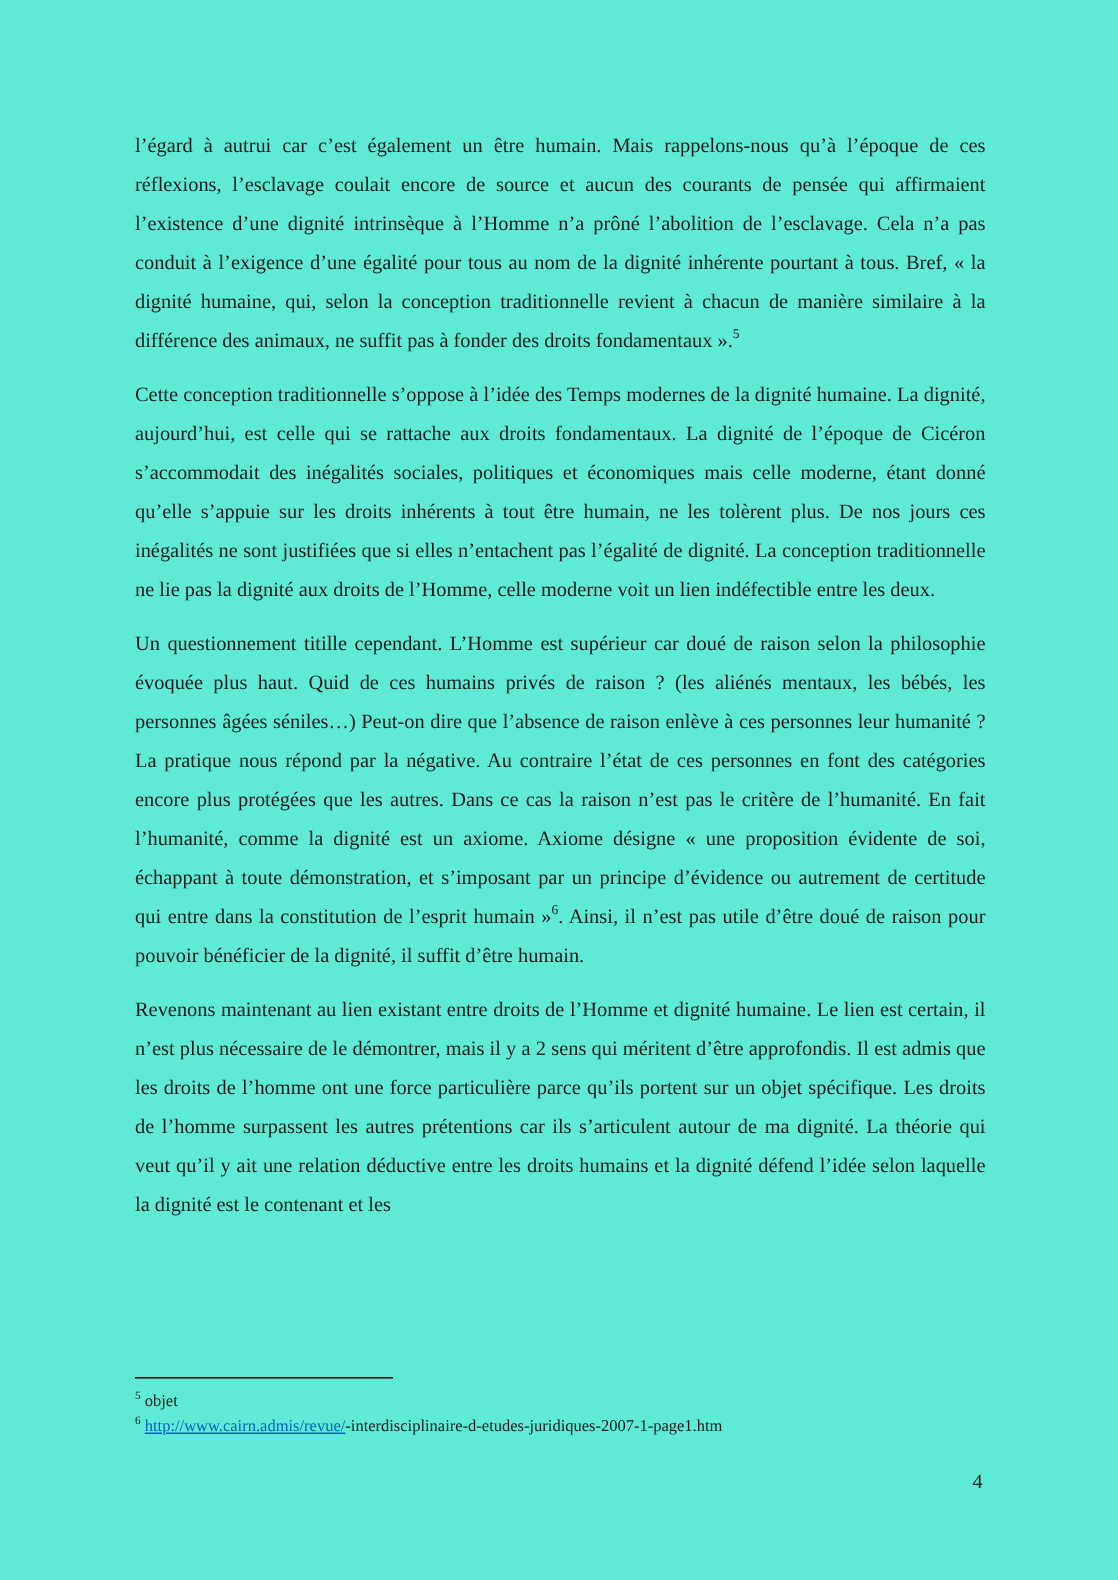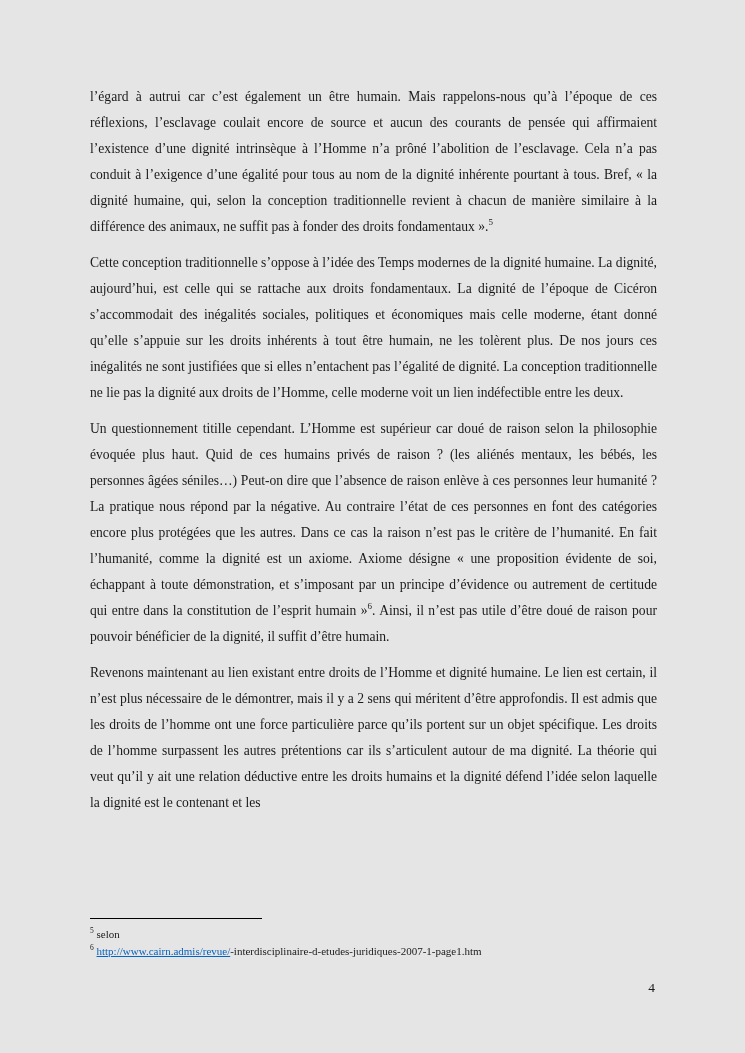--- a/index.html
+++ b/index.html
@@ -5,21 +5,21 @@
     * { margin: 0; padding: 0; box-sizing: border-box; }
     html, body {
       width: 745px;
       height: 1053px;
       background: #ffffff;
     }
     .page {
       position: relative;
       width: 745px;
       height: 1053px;
-      background: #e5e5e5;
+      background: #5eead4;
       font-family: "Liberation Serif", serif;
       color: #1a1a1a;
       overflow: hidden;
     }
     .content {
       position: absolute;
       top: 84px;
       left: 90px;
       width: 567px;
     }
@@ -80,20 +80,20 @@
     <p class="para"><span>Cette conception traditionnelle s’oppose à l’idée des Temps modernes de la dignité humaine. La dignité, aujourd’hui, est celle qui se rattache aux droits fondamentaux. La dignité de l’époque de Cicéron s’accommodait des inégalités sociales, politiques et économiques mais celle moderne, étant donné qu’elle s’appuie sur les droits inhérents à tout être humain, ne les tolèrent plus. De nos jours ces inégalités ne sont justifiées que si elles n’entachent pas l’égalité de dignité. La conception traditionnelle ne lie pas la dignité aux droits de l’Homme, celle moderne voit un lien indéfectible entre les deux.</span><sup></sup><span></span></p>
 
     <p class="para"><span>Un questionnement titille cependant. L’Homme est supérieur car doué de raison selon la philosophie évoquée plus haut. Quid de ces humains privés de raison ? (les aliénés mentaux, les bébés, les personnes âgées séniles…) Peut-on dire que l’absence de raison enlève à ces personnes leur humanité ? La pratique nous répond par la négative. Au contraire l’état de ces personnes en font des catégories encore plus protégées que les autres. Dans ce cas la raison n’est pas le critère de l’humanité. En fait l’humanité, comme la dignité est un axiome. Axiome désigne « une proposition évidente de soi, échappant à toute démonstration, et s’imposant par un principe d’évidence ou autrement de certitude qui entre dans la constitution de l’esprit humain »</span><sup>6</sup><span>. Ainsi, il n’est pas utile d’être doué de raison pour pouvoir bénéficier de la dignité, il suffit d’être humain.</span></p>
 
     <p class="para"><span>Revenons maintenant au lien existant entre droits de l’Homme et dignité humaine. Le lien est certain, il n’est plus nécessaire de le démontrer, mais il y a 2 sens qui méritent d’être approfondis. Il est admis que les droits de l’homme ont une force particulière parce qu’ils portent sur un objet spécifique. Les droits de l’homme surpassent les autres prétentions car ils s’articulent autour de ma dignité. La théorie qui veut qu’il y ait une relation déductive entre les droits humains et la dignité défend l’idée selon laquelle la dignité est le contenant et les</span><sup></sup><span></span></p>
   </div>
 
   <div class="footnotes">
     <div class="fn-sep"></div>
 
-    <div class="footnote"><sup>5</sup><span> selon</span></div>
+    <div class="footnote"><sup>5</sup><span> objet</span></div>
 
     <div class="footnote"><sup>6</sup><span> </span><span class="fn-link">http://www.cairn.admis/revue/</span><span>-interdisciplinaire-d-etudes-juridiques-2007-1-page1.htm</span></div>
   </div>
 
   <div class="page-number">4</div>
 
 </div>
 
 </body></html>

